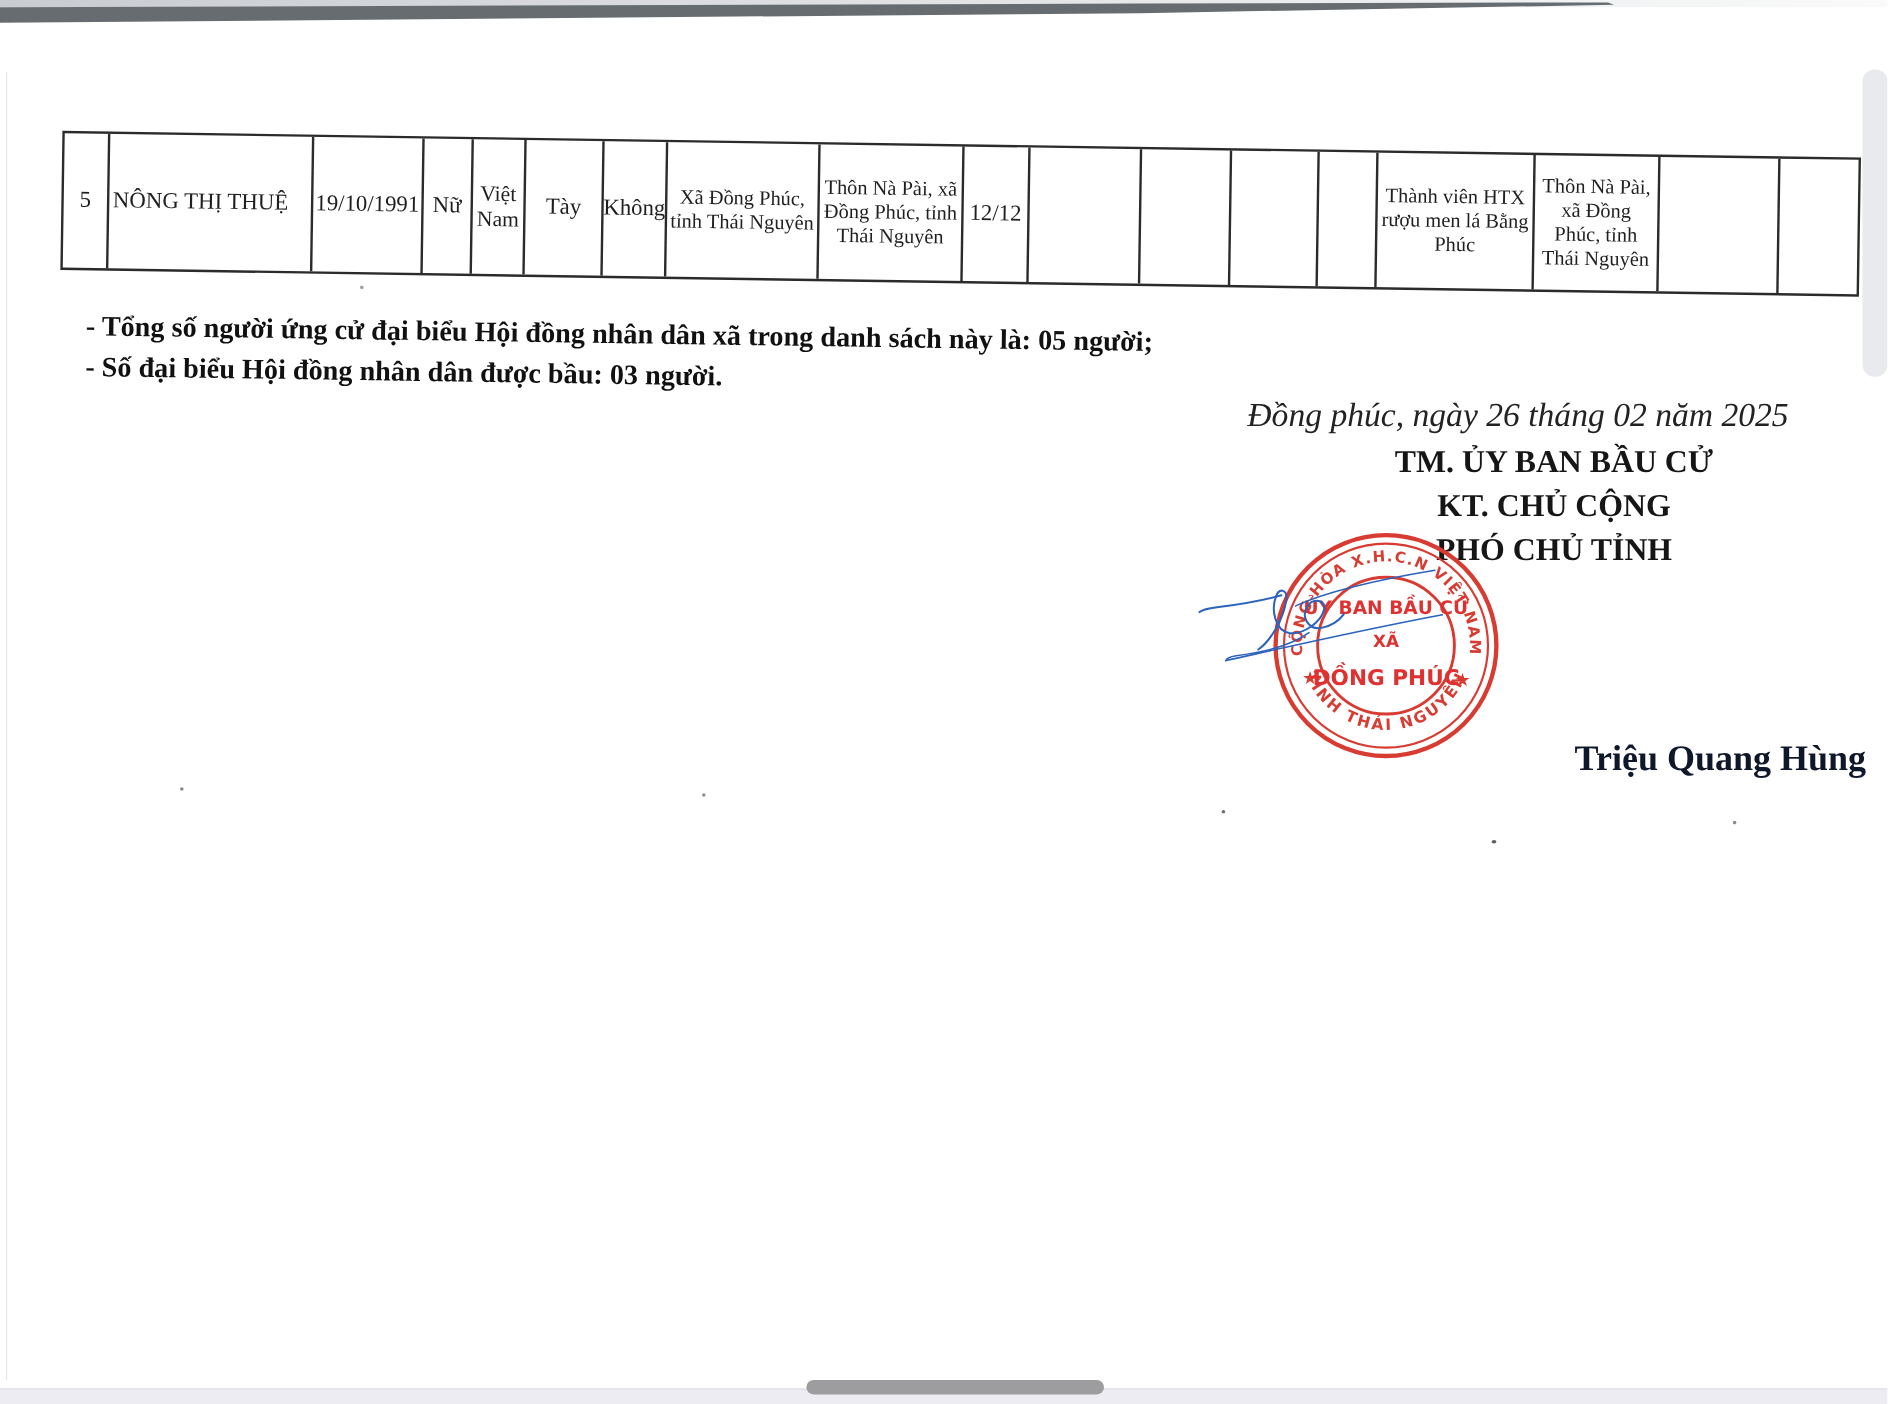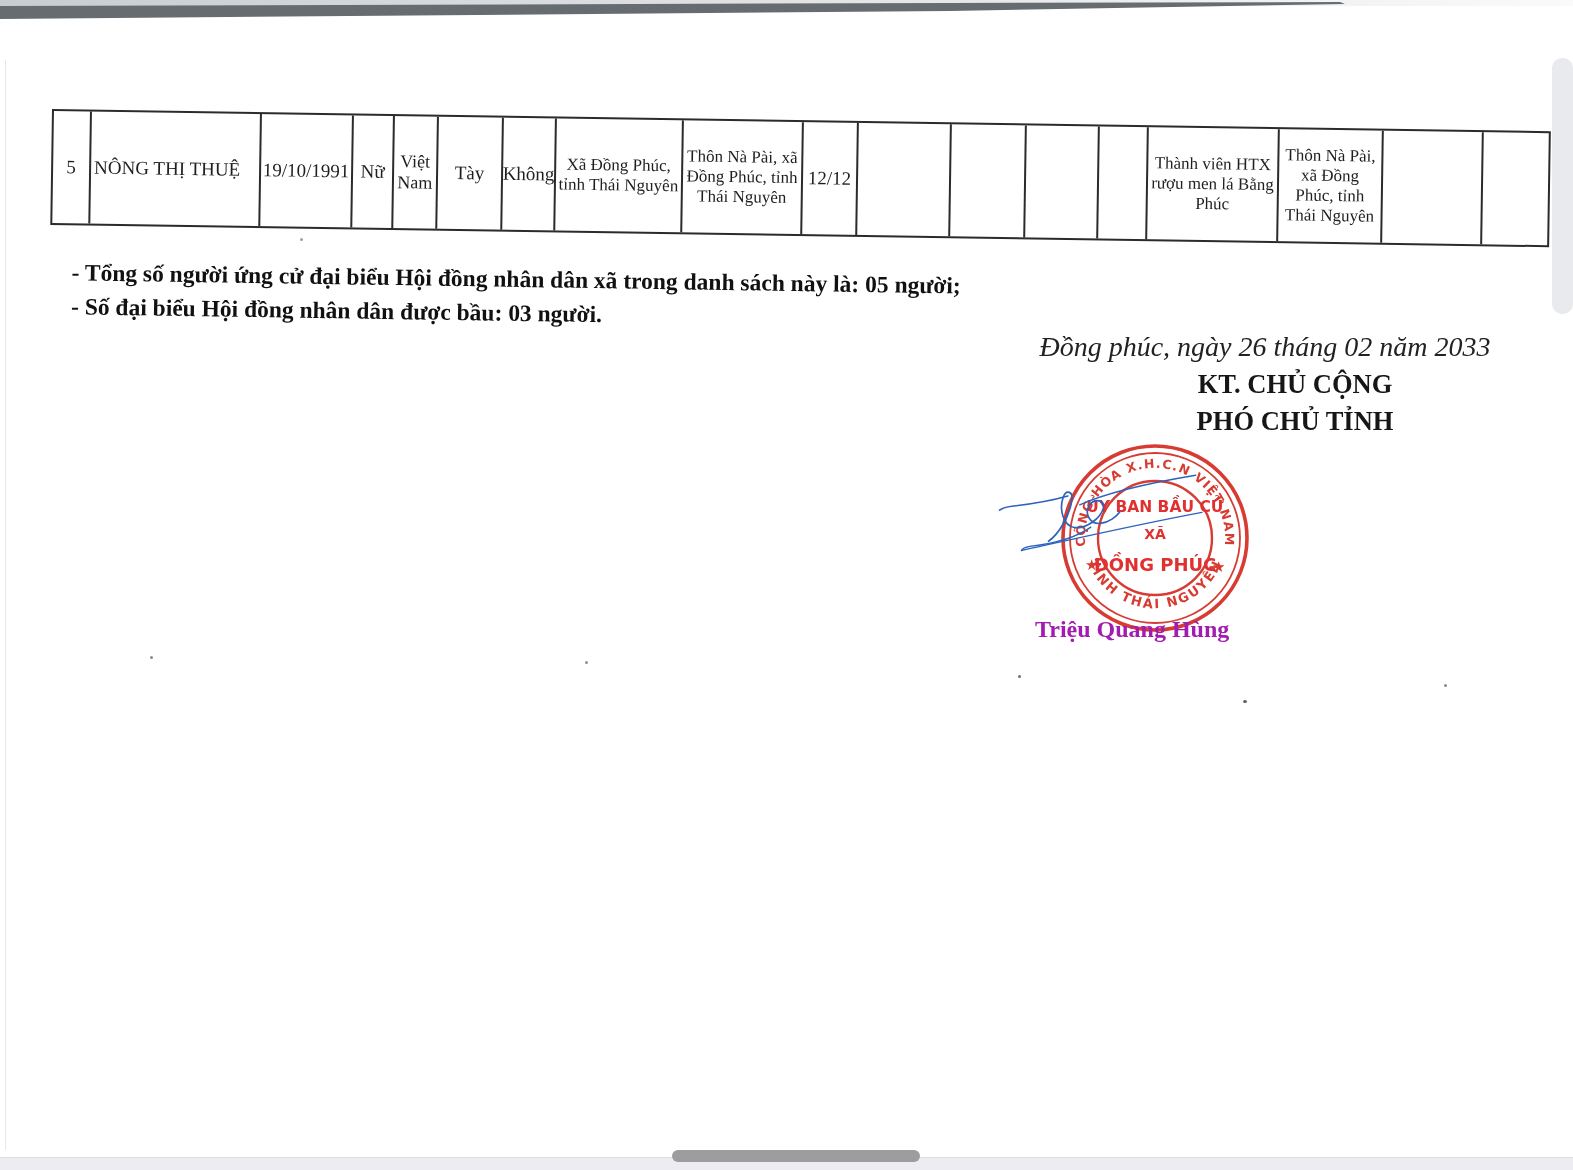--- a/index.html
+++ b/index.html
@@ -43,22 +43,22 @@
   .c15{width:104px;}
   .c16{width:100px;}
   .c17{width:65px;}
   
   .summary{position:absolute;left:22px;top:150px;width:1100px;font-weight:bold;font-size:23.5px;color:#111;}
   .summary div{margin-bottom:7px;white-space:nowrap;}
   
   .sig-block{position:absolute;left:1035px;top:331px;width:520px;text-align:center;}
   .date-line{font-style:italic;font-size:28px;color:#222;transform:translateX(-30px);white-space:nowrap;}
   .sig-line{font-weight:bold;font-size:26.5px;color:#161616;margin-top:6px;white-space:nowrap;}
-  .signer-name{position:absolute;left:1035px;top:616px;width:520px;text-align:left;
-    font-weight:bold;font-size:24px;color:#a21caf;white-space:nowrap;}
+  .signer-name{position:absolute;left:1035px;top:616px;width:520px;text-align:right;
+    font-weight:bold;font-size:30px;color:#0f172a;white-space:nowrap;}
   .stamp-wrap{position:absolute;left:1055px;top:438px;width:200px;height:200px;}
   .signature-wrap{position:absolute;left:990px;top:390px;width:583px;height:245px;}
   
   .hscroll-track{position:absolute;left:0;top:1157px;width:1573px;height:13px;background:#ececf2;border-top:1px solid #dcdce4;}
   .hscroll-thumb{position:absolute;left:672px;top:1150px;width:248px;height:12px;border-radius:6px;background:#9d9da0;}
   .vscroll-thumb{position:absolute;left:1552px;top:58px;width:21px;height:256px;border-radius:10px;background:#e9eaed;}
 </style>
 </head>
 <body>
 
@@ -99,21 +99,22 @@
     <div class="cell c17"></div>
   </div>
 
   <div class="summary">
     <div>- Tổng số người ứng cử đại biểu Hội đồng nhân dân xã trong danh sách này là: 05 người;</div>
     <div>- Số đại biểu Hội đồng nhân dân được bầu: 03 người.</div>
   </div>
 </div>
 
 <div class="sig-block">
-  <div class="date-line">Đồng phúc, ngày 26 tháng 02 năm 2033</div>
+  <div class="date-line">Đồng phúc, ngày 26 tháng 02 năm 2025</div>
+  <div class="sig-line">TM. ỦY BAN BẦU CỬ</div>
   <div class="sig-line">KT. CHỦ CỘNG</div>
   <div class="sig-line">PHÓ CHỦ TỈNH</div>
 </div>
 
 <div class="stamp-wrap">
   <svg width="200" height="200" viewBox="0 0 200 200">
     <g stroke="#d73b31" fill="none">
       <circle cx="100" cy="100" r="92" stroke-width="3.6"></circle>
       <circle cx="100" cy="100" r="85" stroke-width="1.8"></circle>
       <circle cx="100" cy="100" r="57" stroke-width="2.4"></circle>

